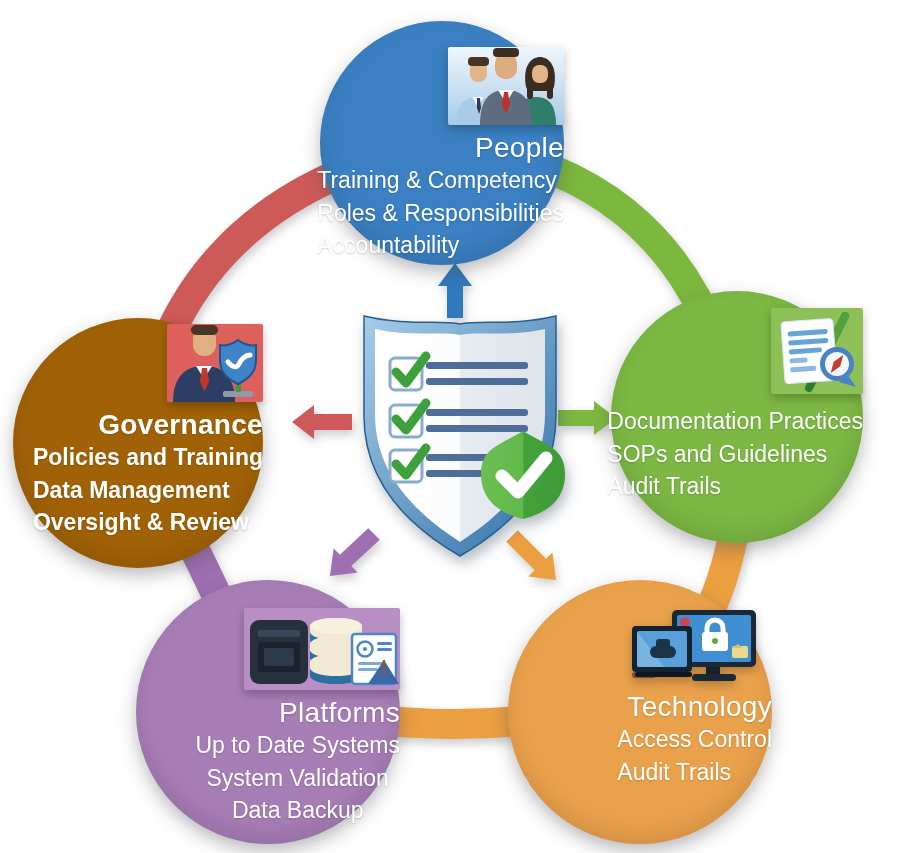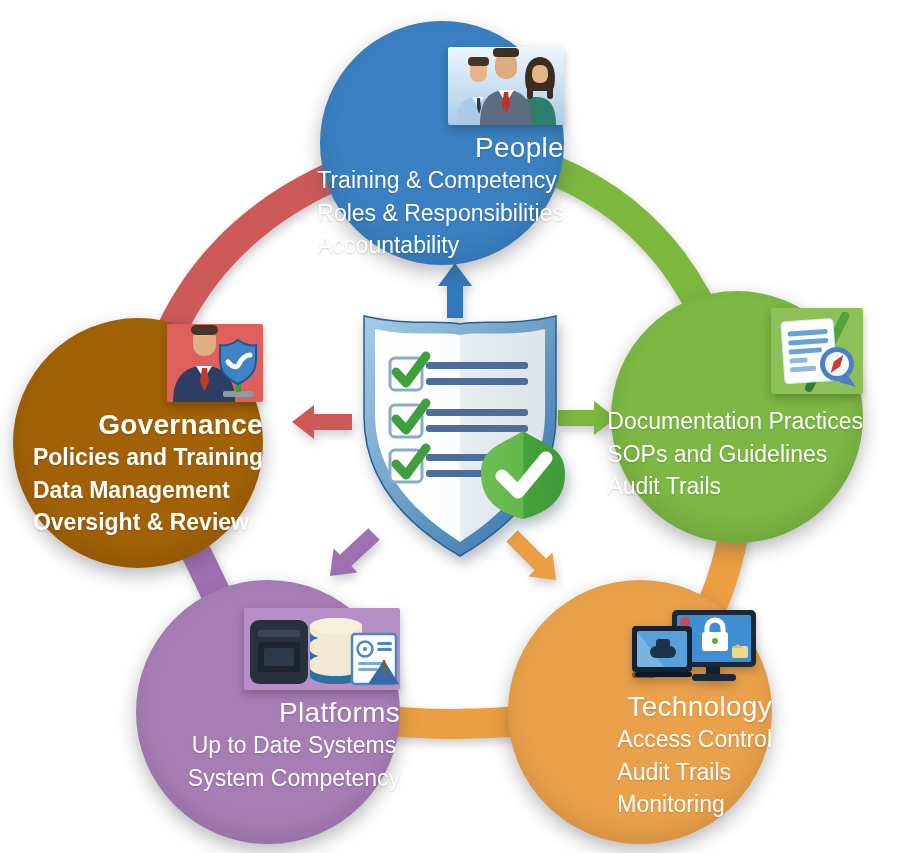--- a/index.html
+++ b/index.html
@@ -139,21 +139,20 @@
       <path d="M5,21 L32,57 L5,57 Z" fill="rgba(255,255,255,0.20)"></path>
       <rect x="18" y="36" width="26" height="12" rx="6" fill="#1d3448"></rect>
       <rect x="24" y="29" width="14" height="11" rx="3" fill="#1d3448"></rect>
       <rect x="0" y="62" width="24" height="6" rx="3" fill="#7c4e2e"></rect>
       <rect x="3" y="62" width="57" height="5" rx="2.5" fill="#0f1822"></rect>
     </svg>
     <div class="title">Technology</div>
     <div class="items">
       <div>Access Control</div>
       <div>Audit Trails</div>
-      <div>Monitoring</div>
     </div>
   </div>
 
   <div class="node node-platforms">
     <svg class="icon-tile" width="156" height="82" viewBox="0 0 156 82">
       <rect width="156" height="82" rx="2" fill="#b78fc4"></rect>
       <rect x="6" y="12" width="58" height="64" rx="9" fill="#27303d"></rect>
       <rect x="14" y="22" width="42" height="7" rx="2" fill="#39465a"></rect>
       <rect x="14" y="34" width="42" height="30" rx="3" fill="#1a232e"></rect>
       <rect x="20" y="40" width="30" height="18" rx="2" fill="#2c3a4c"></rect>
@@ -170,21 +169,22 @@
       <rect x="133" y="34" width="15" height="3" rx="1.5" fill="#4d86c6"></rect>
       <rect x="133" y="40" width="15" height="3" rx="1.5" fill="#4d86c6"></rect>
       <rect x="114" y="54" width="26" height="3" rx="1.5" fill="#7fa8d4"></rect>
       <rect x="114" y="60" width="20" height="3" rx="1.5" fill="#7fa8d4"></rect>
       <path d="M124,76 L140,52 L155,76 Z" fill="#3b69a8"></path>
       <path d="M140,52 l0,14" stroke="#8a5a34" stroke-width="2.5"></path>
     </svg>
     <div class="title">Platforms</div>
     <div class="items">
       <div>Up to Date Systems</div>
-      <div>System Competency</div>
+      <div>System Validation</div>
+      <div>Data Backup</div>
     </div>
   </div>
 
   <div class="node node-governance">
     <svg class="icon-tile" width="96" height="78" viewBox="0 0 96 78">
       <rect width="96" height="78" rx="2" fill="#de605c"></rect>
       <rect x="26" y="4" width="23" height="28" rx="11" fill="#e0b084"></rect>
       <rect x="24" y="1" width="27" height="10" rx="5" fill="#473526"></rect>
       <path d="M6,78 C6,52 19,42 37,42 C55,42 68,52 68,78 Z" fill="#2c3e63"></path>
       <path d="M29,42 L37,55 L45,42 Z" fill="#ffffff"></path>

